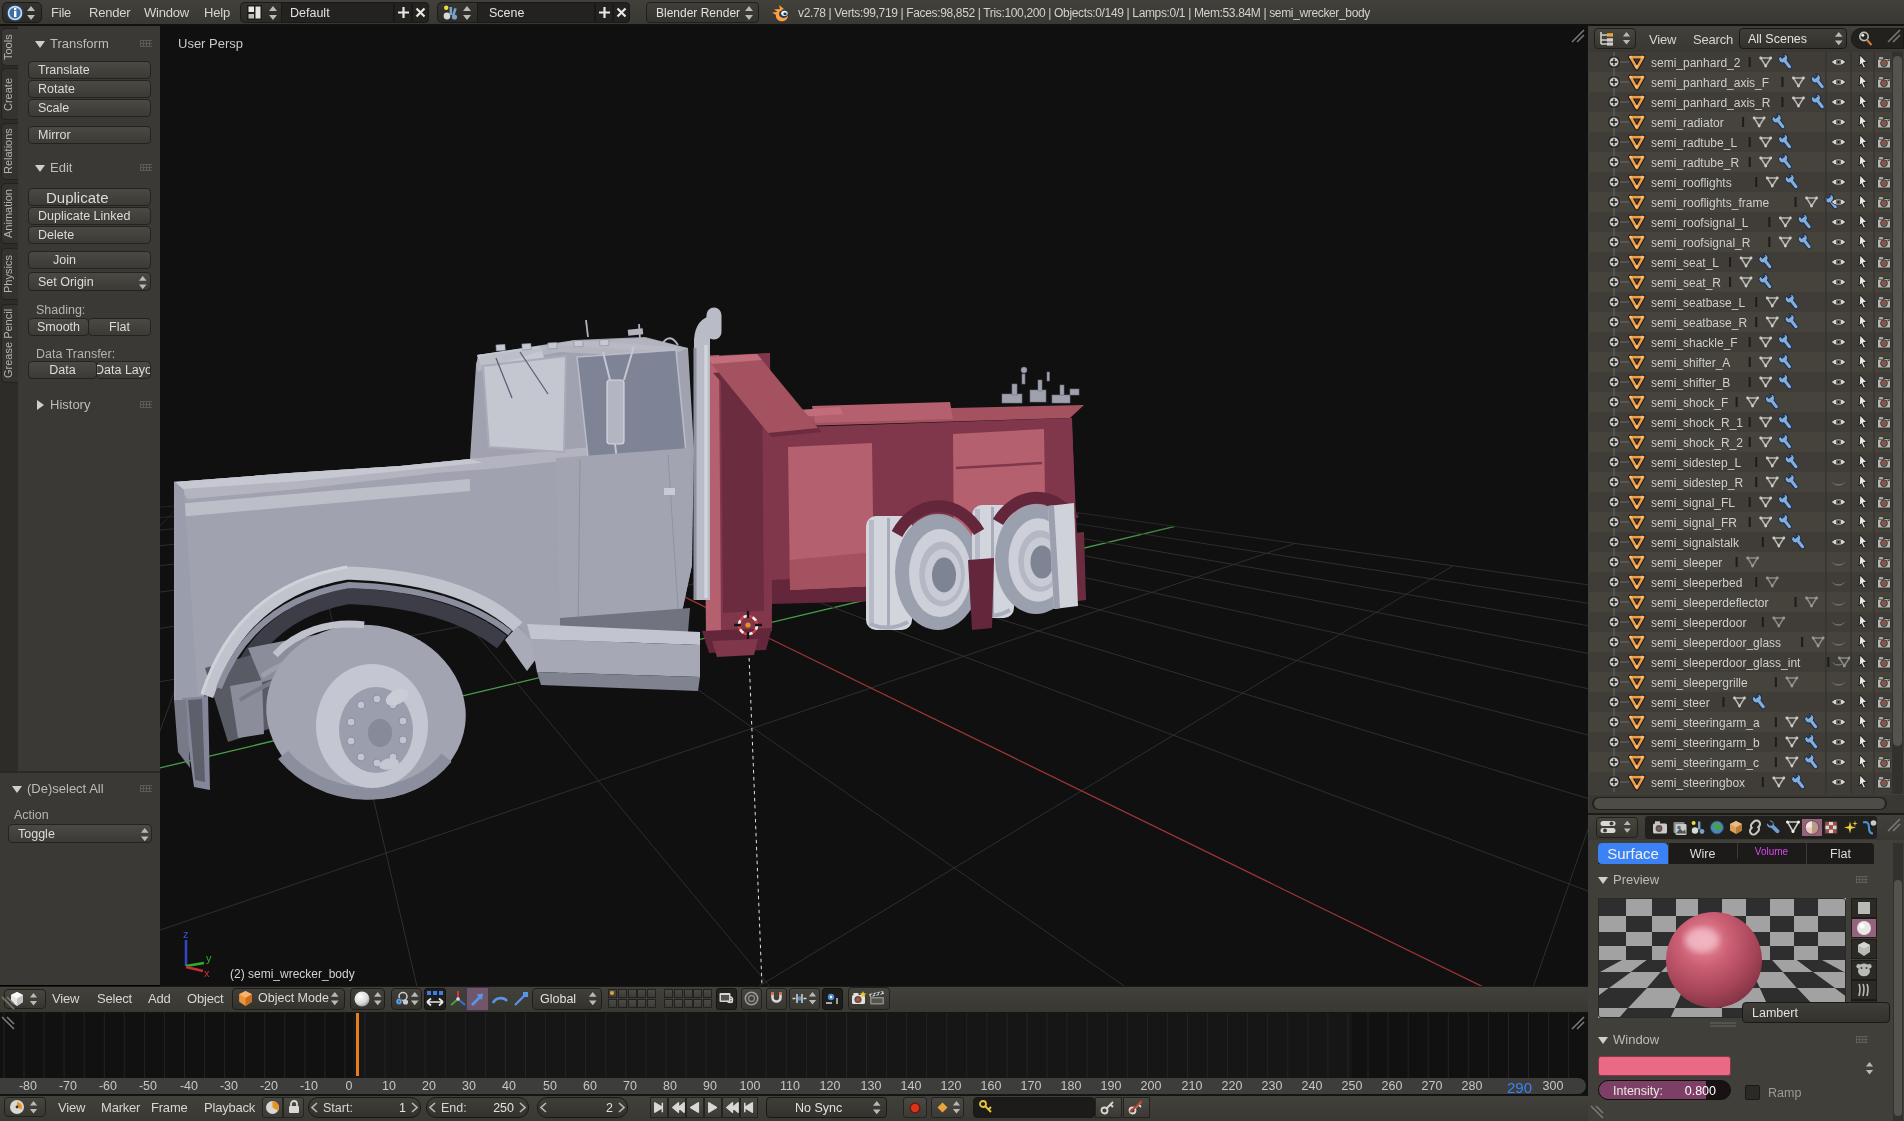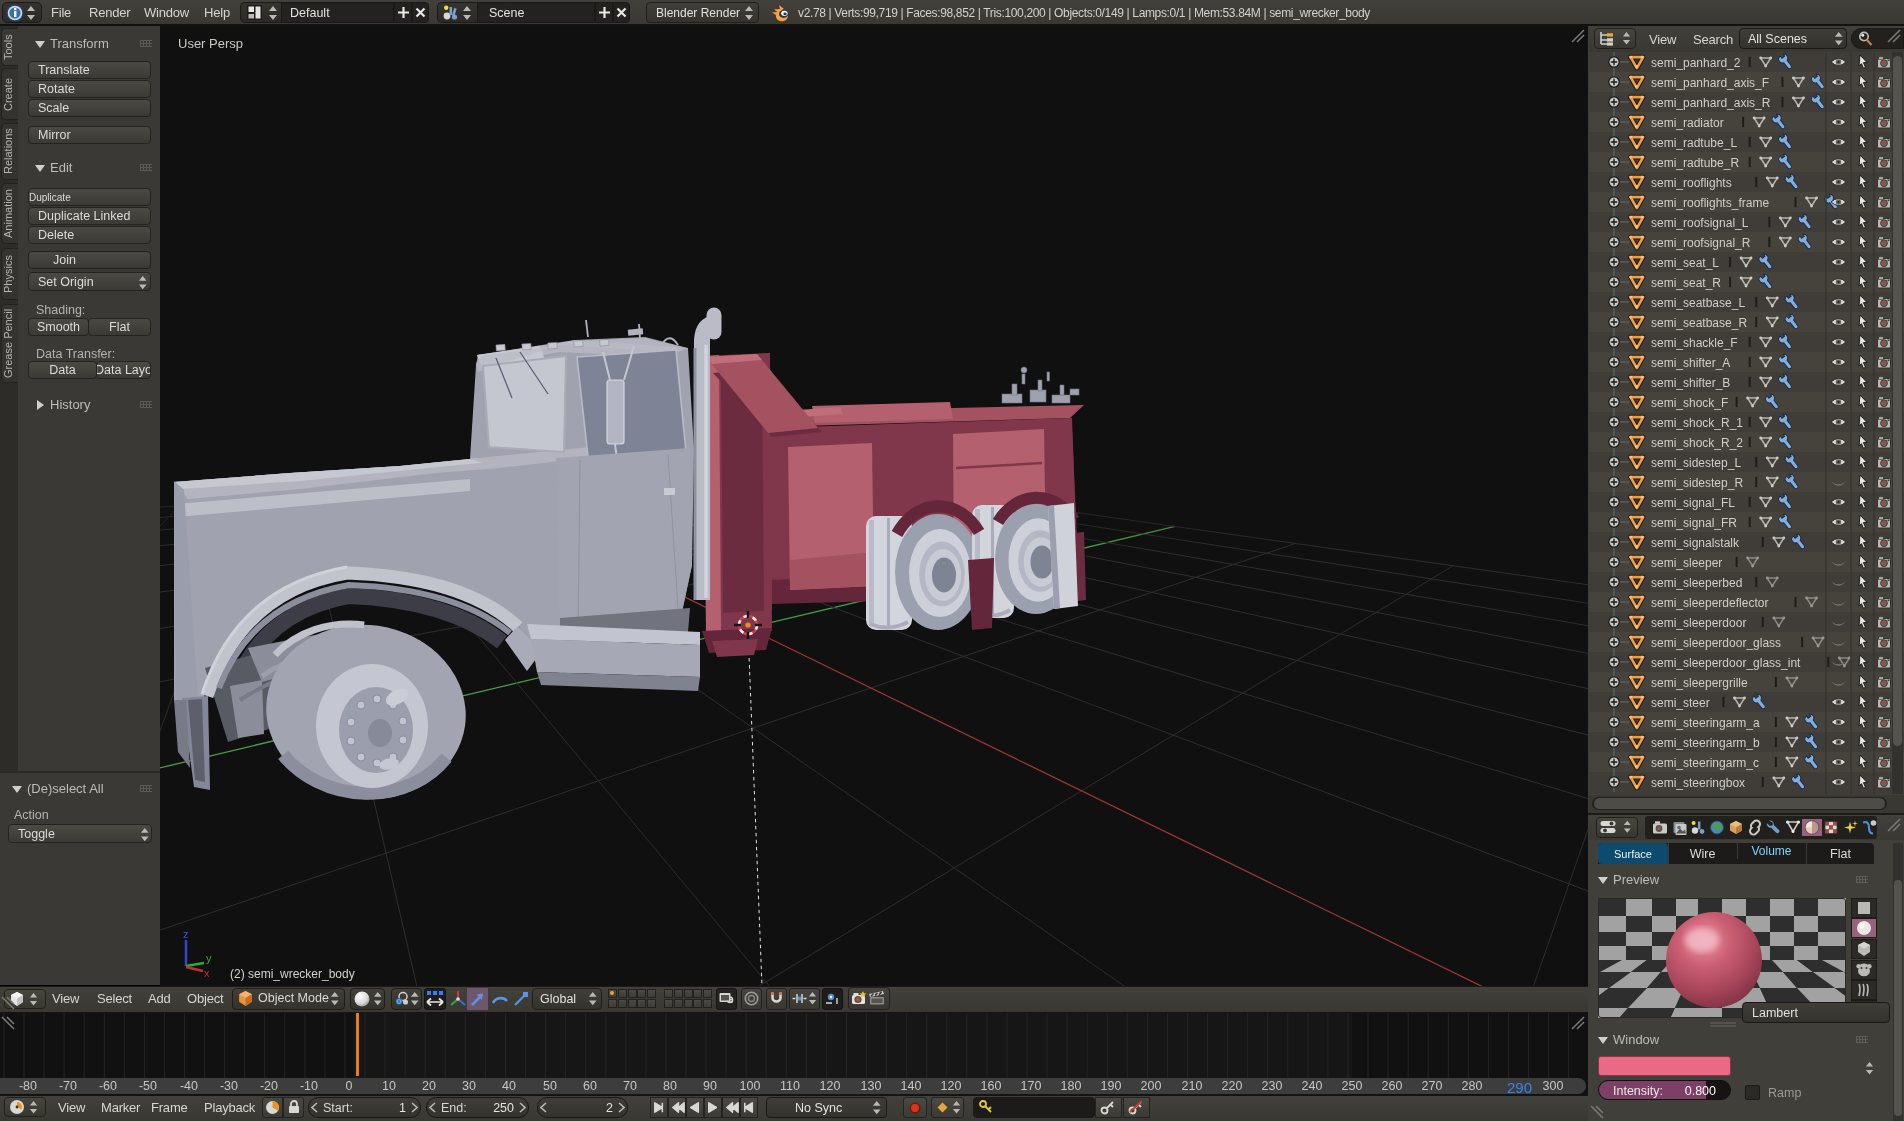--- a/index.html
+++ b/index.html
@@ -106,21 +106,21 @@
 <div class="grip" style="left:140px;top:40px;width:12px;height:7px;background:repeating-linear-gradient(90deg,#77766f 0 1px,transparent 1px 3px),repeating-linear-gradient(0deg,#77766f 0 1px,transparent 1px 3px)"></div>
 <div class="btn" style="left:28px;top:61px;width:123px;height:18px;justify-content:flex-start;padding-left:9px;font-size:12.5px">Translate</div>
 <div class="btn" style="left:28px;top:80px;width:123px;height:18px;justify-content:flex-start;padding-left:9px;font-size:12.5px">Rotate</div>
 <div class="btn" style="left:28px;top:99px;width:123px;height:18px;justify-content:flex-start;padding-left:9px;font-size:12.5px">Scale</div>
 <div class="btn" style="left:28px;top:126px;width:123px;height:18px;justify-content:flex-start;padding-left:9px;font-size:12.5px">Mirror</div>
 <svg class="abs" style="left:35px;top:163px" width="10" height="10" viewBox="0 0 10 10">
     <path d="M0 2 L10 2 L5 9 Z" fill="#cfcfcb"></path>
   </svg>
 <div class="abs phdr" style="left:50px;top:160px">Edit</div>
 <div class="grip" style="left:140px;top:164px;width:12px;height:7px;background:repeating-linear-gradient(90deg,#77766f 0 1px,transparent 1px 3px),repeating-linear-gradient(0deg,#77766f 0 1px,transparent 1px 3px)"></div>
-<div class="btn" style="left:28px;top:188px;width:123px;height:18px;justify-content:flex-start;padding-left:0;font-size:10px">Duplicate</div>
+<div class="btn" style="left:28px;top:188px;width:123px;height:18px;justify-content:flex-start;padding-left:17px;font-size:15px">Duplicate</div>
 <div class="btn" style="left:28px;top:207px;width:123px;height:18px;justify-content:flex-start;padding-left:9px;font-size:12.5px">Duplicate Linked</div>
 <div class="btn" style="left:28px;top:226px;width:123px;height:18px;justify-content:flex-start;padding-left:9px;font-size:12.5px">Delete</div>
 <div class="btn" style="left:28px;top:251px;width:123px;height:18px;justify-content:flex-start;padding-left:24px;font-size:12.5px">Join</div>
 <div class="btn" style="left:28px;top:272px;width:123px;height:19px;justify-content:flex-start;padding-left:9px;font-size:12.5px">Set Origin</div>
 <svg class="abs" style="left:138px;top:275px" width="9.5" height="15.2" viewBox="0 0 10 16">
     <path d="M5 1 L9 6 L1 6 Z M5 15 L9 10 L1 10 Z" fill="#b9b9b5"></path>
   </svg>
 <div class="abs" style="left:36px;top:303px;color:#b4b4b0;font-size:12.5px">Shading:</div>
 <div class="btn" style="left:28px;top:318px;width:61px;height:18px;justify-content:center;font-size:12.5px">Smooth</div>
 <div class="btn" style="left:88px;top:318px;width:63px;height:18px;justify-content:center;font-size:12.5px">Flat</div>
@@ -1981,23 +1981,23 @@
     <g transform="translate(190,0)">
       <path d="M8 2 L9.2 6.8 L14 8 L9.2 9.2 L8 14 L6.8 9.2 L2 8 L6.8 6.8 Z" fill="#e8d23a"></path>
       <path d="M13 1 L13.6 3.4 L16 4 L13.6 4.6 L13 7 L12.4 4.6 L10 4 L12.4 3.4 Z" fill="#e8d23a"></path>
     </g>
     <g transform="translate(209,0)">
       <path d="M2 3 Q8 1 8 8 Q8 14 12 14" stroke="#4a90d9" stroke-width="2.2" fill="none"></path>
       <circle cx="12.5" cy="3.5" r="2.8" fill="#c9c9c5"></circle>
     </g>
   </svg>
 <div class="abs" style="left:1598px;top:843px;width:276px;height:21px;background:#1c1b19;border-radius:4px 4px 0 0"></div>
-<div class="abs" style="left:1598px;top:843px;width:70px;height:21px;background:#0c4a6e;border-radius:4px 4px 0 4px;color:#f0f0ec;font-size:11px;display:flex;align-items:center;justify-content:center">Surface</div>
+<div class="abs" style="left:1598px;top:843px;width:70px;height:21px;background:#3b82f6;border-radius:4px 4px 0 4px;color:#f0f0ec;font-size:15px;display:flex;align-items:center;justify-content:center">Surface</div>
 <div class="abs" style="left:1668px;top:843px;width:68px;height:21px;color:#dcdcd8;font-size:12.5px;display:flex;align-items:center;justify-content:center;border-left:1px solid #3a3935">Wire</div>
-<div class="abs" style="left:1737px;top:843px;width:68px;height:16px;color:#7dd3fc;font-size:12px;display:flex;align-items:center;justify-content:center;border-left:1px solid #3a3935">Volume</div>
+<div class="abs" style="left:1737px;top:843px;width:68px;height:16px;color:#d946ef;font-size:10px;display:flex;align-items:center;justify-content:center;border-left:1px solid #3a3935">Volume</div>
 <div class="abs" style="left:1806px;top:843px;width:68px;height:21px;color:#dcdcd8;font-size:12.5px;display:flex;align-items:center;justify-content:center;border-left:1px solid #3a3935">Flat</div>
 <svg class="abs" style="left:1598px;top:875px" width="10" height="10" viewBox="0 0 10 10">
     <path d="M0 2 L10 2 L5 9 Z" fill="#cfcfcb"></path>
   </svg>
 <div class="abs phdr" style="left:1613px;top:872px">Preview</div>
 <div class="grip" style="left:1856px;top:876px;width:12px;height:7px;background:repeating-linear-gradient(90deg,#77766f 0 1px,transparent 1px 3px),repeating-linear-gradient(0deg,#77766f 0 1px,transparent 1px 3px)"></div>
 <svg class="abs" style="left:1598px;top:898px" width="248px" height="120" viewBox="0 0 248 120">
     <defs>
       <filter id="blr">
         <feGaussianBlur stdDeviation="3"></feGaussianBlur>

